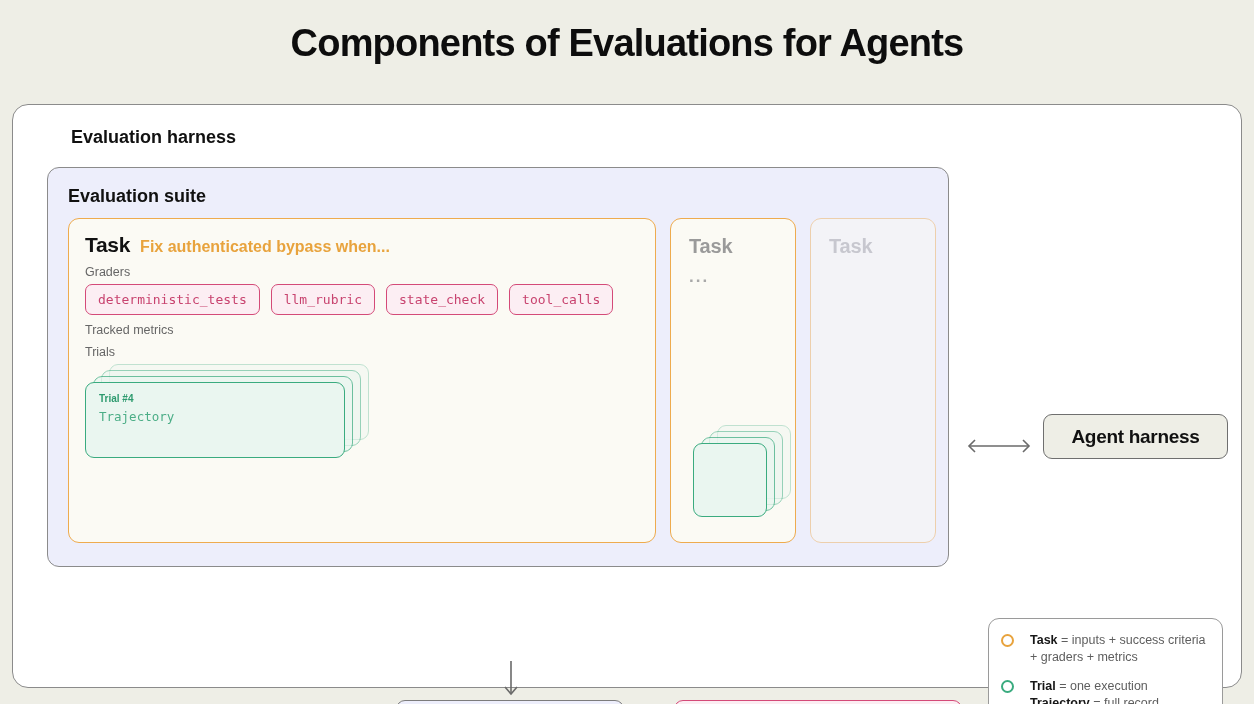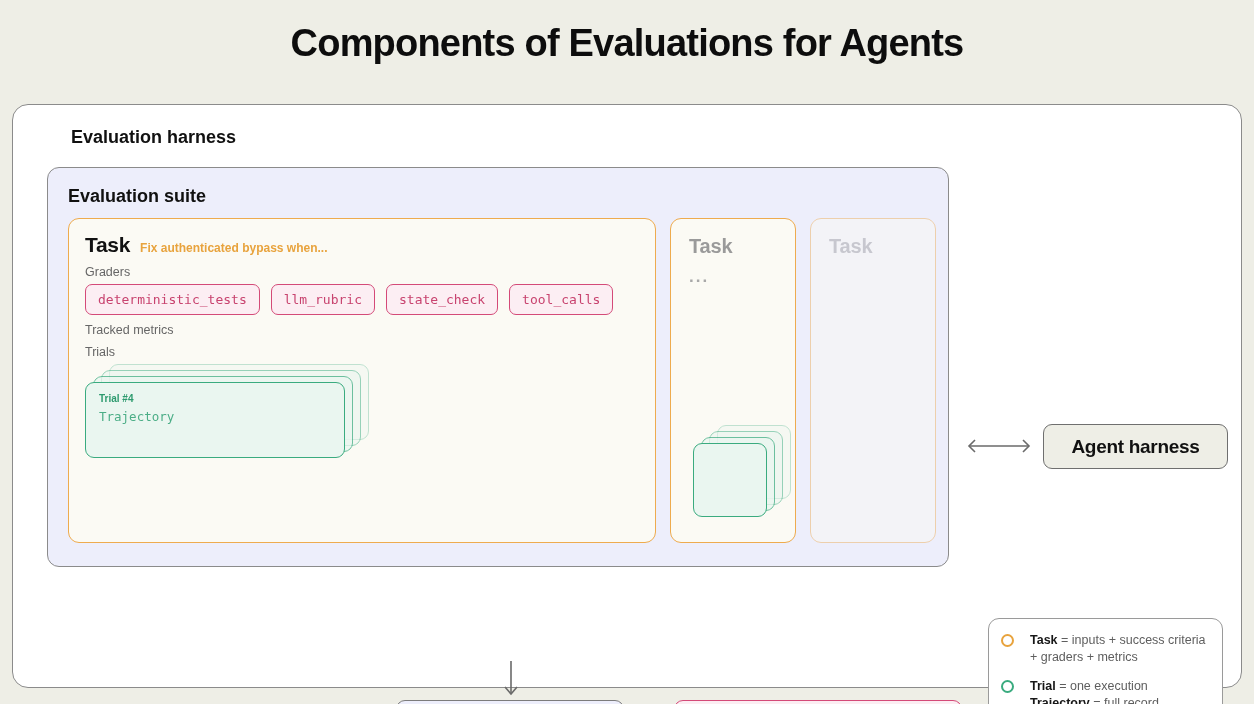--- a/index.html
+++ b/index.html
@@ -58,21 +58,21 @@
     border-radius: 11px;
     position: relative;
     flex: 0 0 auto;
   }
   .task-card.primary { width: 588px; padding: 14px 16px; }
   .task-card.ghost   { width: 126px; padding: 16px 0 0 18px; }
   .task-card.faded   { opacity: 0.45; }
 
   .task-head { display: flex; align-items: baseline; gap: 10px; margin-bottom: 2px; }
   .task-title { font-size: 21px; font-weight: 700; color: #111; letter-spacing: -0.3px; }
-  .task-sub   { font-size: 12px; font-weight: 700; color: #e8a33d; }
+  .task-sub   { font-size: 16px; font-weight: 700; color: #e8a33d; }
 
   .ghost-title { font-size: 20px; font-weight: 700; color: #9a9a9a; letter-spacing: -0.2px; }
   .ghost-dots  { font-size: 17px; font-weight: 700; color: #a8a8a8; letter-spacing: 2px; margin-top: 9px; }
 
   .section-label {
     font-size: 12.5px; font-weight: 400; color: #666;
     margin-top: 8px; margin-bottom: 5px;
   }
   .chip-row { display: flex; gap: 11px; flex-wrap: wrap; }
   .chip {
@@ -112,21 +112,21 @@
     position: absolute; width: 74px; height: 74px;
     border: 1.4px solid #3aab7f; background: #eaf6f0; border-radius: 9px;
   }
   .ghost-stack .gs.g3 { left: 24px; top: 0px;  opacity: 0.30; }
   .ghost-stack .gs.g2 { left: 16px; top: 6px;  opacity: 0.50; }
   .ghost-stack .gs.g1 { left: 8px;  top: 12px; opacity: 0.72; }
   .ghost-stack .gs.g0 { left: 0px;  top: 18px; opacity: 1; }
 
   
   .agent-box {
-    position: absolute; left: 1030px; top: 319px;
+    position: absolute; left: 1030px; top: 309px;
     width: 185px; height: 45px;
     background: #eeeee6;
     border: 1.6px solid #6f6f6f;
     border-radius: 9px;
     display: flex; align-items: center; justify-content: center;
     font-size: 19px; font-weight: 700; color: #111; letter-spacing: -0.3px;
   }
   .agent-arrow { position: absolute; left: 948px; top: 330px; width: 76px; height: 22px; }
 
   

